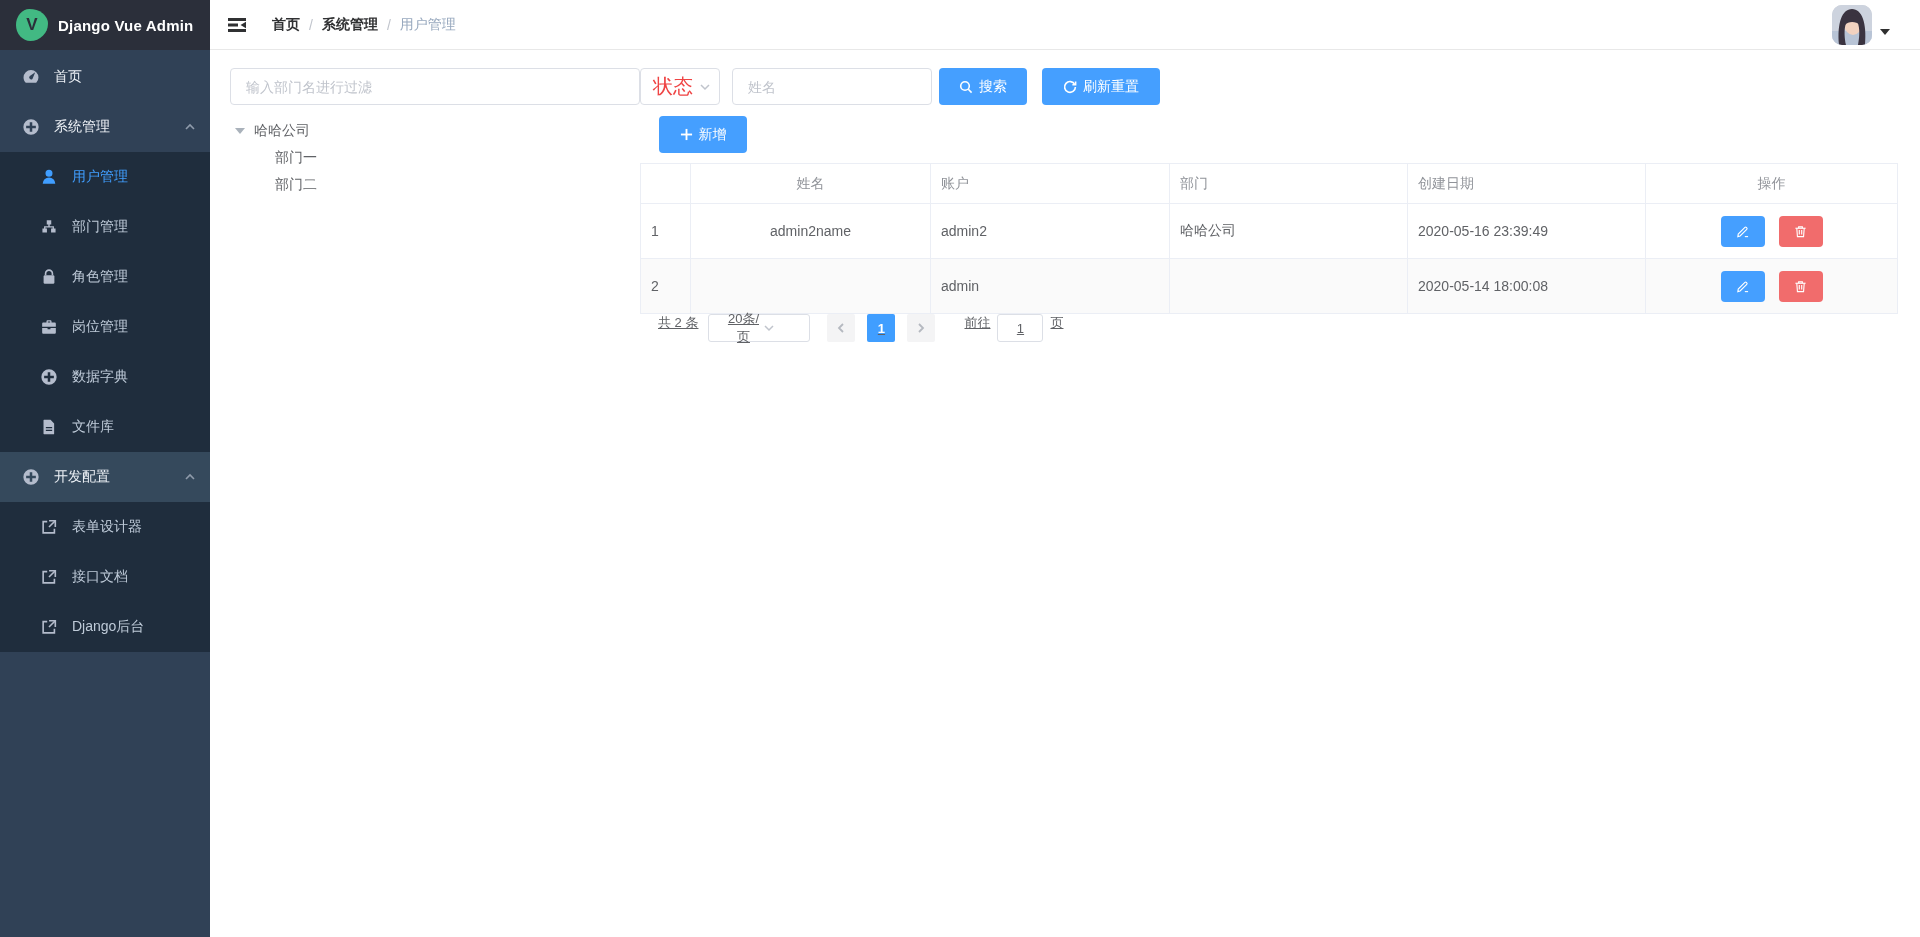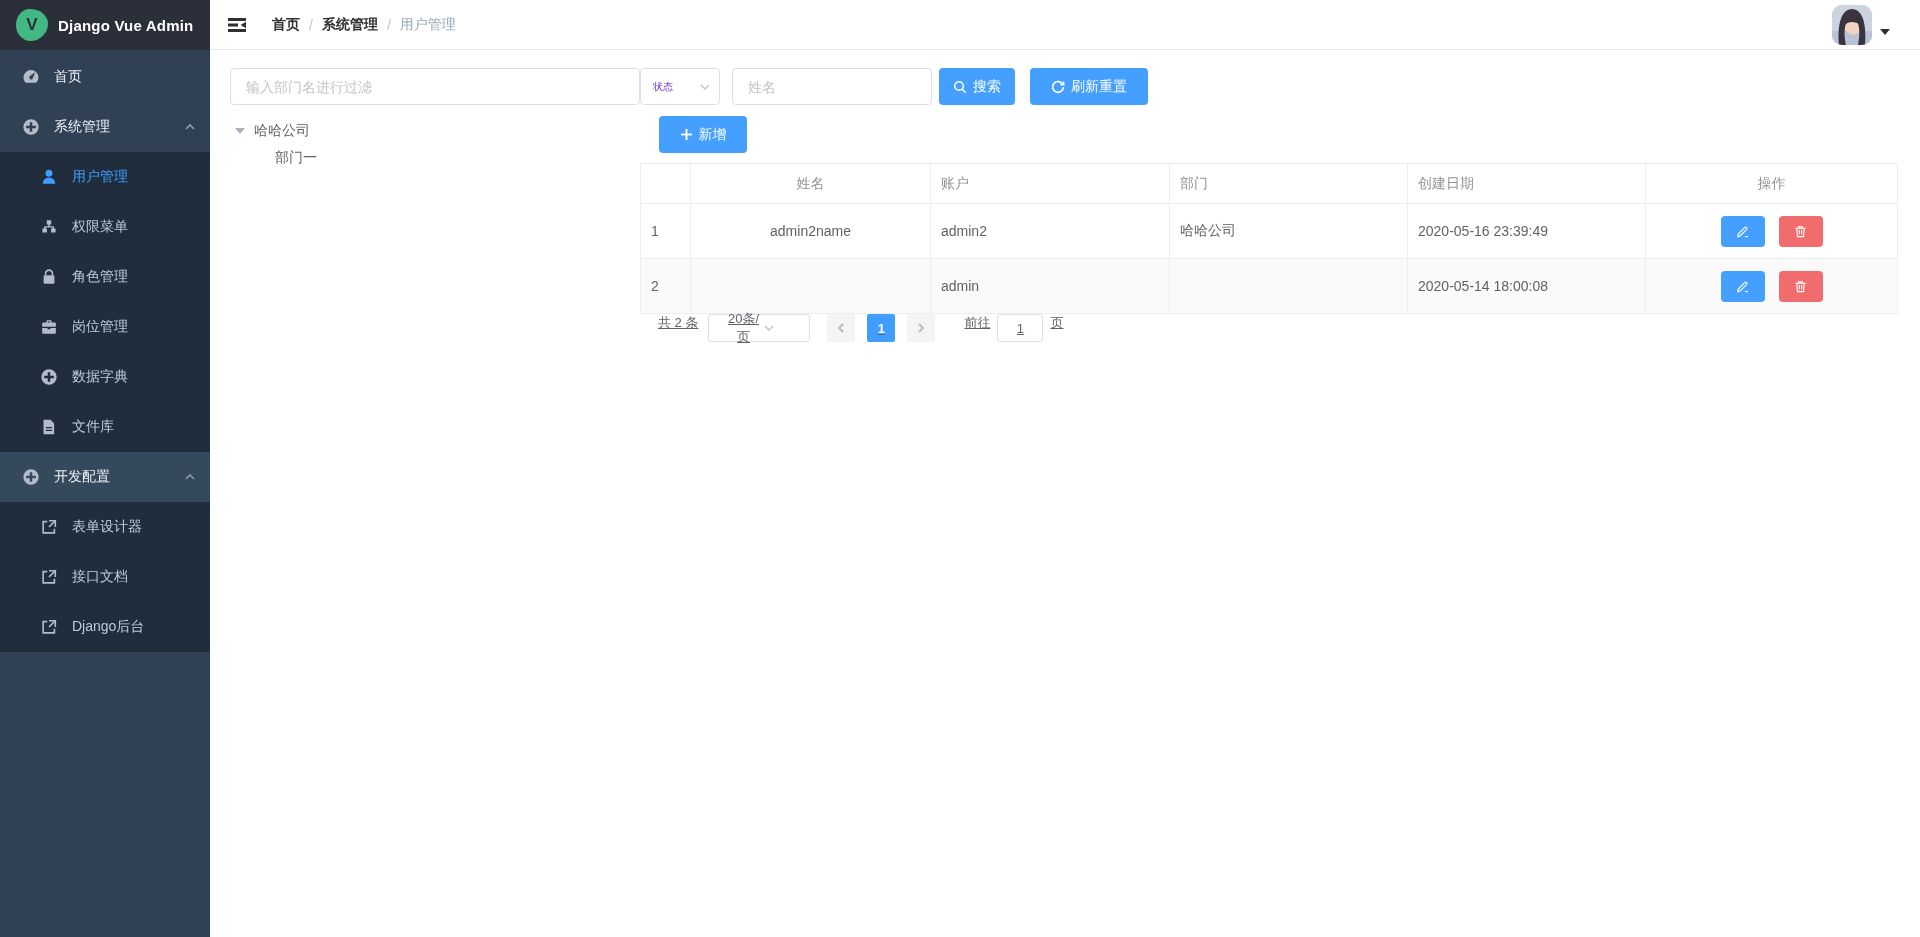--- a/index.html
+++ b/index.html
@@ -46,26 +46,26 @@
   .content { flex:1; display:flex; align-items:flex-start; padding:18px 22px 0 20px; }
   .left-panel { width:410px; min-width:410px; }
   .right-panel { flex:1; }
 
   
   .ipt { height:37px; border:1px solid #dcdfe6; border-radius:4px; padding:0 15px; font-size:14px; color:#606266; outline:none; background:#fff; font-family:inherit; }
   .ipt::placeholder { color:#c0c4cc; }
   .dept-filter { width:100%; }
   .filter-row { display:flex; align-items:center; }
   .sel { width:80px; height:37px; border:1px solid #dcdfe6; border-radius:4px; display:flex; align-items:center; padding:0 8px 0 12px; cursor:pointer; background:#fff; }
-  .sel .sel-ph { color:#6d28d9; flex:1; font-size:10px; }
+  .sel .sel-ph { color:#ef4444; flex:1; font-size:20px; }
   .sel .sel-caret { color:#c0c4cc; width:12px; height:12px; }
   .name-ipt { width:200px; margin-left:12px; }
   .btn { height:37px; border:none; border-radius:4px; background:#459fff; color:#fff; font-size:14px; display:inline-flex; align-items:center; justify-content:center; gap:6px; cursor:pointer; font-family:inherit; }
   .btn svg { flex:none; }
-  .btn-search { width:76px; margin-left:7px; }
+  .btn-search { width:88px; margin-left:7px; }
   .btn-reset { width:118px; margin-left:15px; }
   .add-row { margin-top:11px;margin-left:19px; }
   .btn-add { width:88px; }
 
   
   .tree { margin-top:12px; }
   .tree-node { height:27px; display:flex; align-items:center; cursor:pointer; color:#606266; }
   .tree-root { padding-left:5px; }
   .tree-caret { width:0; height:0; border-left:5px solid transparent; border-right:5px solid transparent; border-top:6px solid #aab2bb; margin-right:9px; }
   .tree-child { padding-left:45px; }
@@ -145,21 +145,21 @@
               </svg>
           </span>
           <span class="mi-label">用户管理</span>
         </div>
         <div class="menu-item">
           <span class="mi-icon">
             <svg viewBox="0 0 20 20" width="18" height="18" fill="currentColor">
                 <path d="M7.5 2.5h5v4.6h-1.7v2.1h4.7v2.4h1.8v4.6h-5v-4.6H14v-1h-8v1h1.7v4.6h-5v-4.6h1.8V9.2h4.7V7.1H7.5z"></path>
               </svg>
           </span>
-          <span class="mi-label">权限菜单</span>
+          <span class="mi-label">部门管理</span>
         </div>
         <div class="menu-item">
           <span class="mi-icon">
             <svg viewBox="0 0 20 20" width="18" height="18">
                 <path d="M6.2 8V6.2a3.8 3.8 0 0 1 7.6 0V8" fill="none" stroke="currentColor" stroke-width="1.8"></path>
                 <rect x="4" y="8" width="12" height="9.5" rx="1.4" fill="currentColor"></rect>
               </svg>
           </span>
           <span class="mi-label">角色管理</span>
         </div>
@@ -274,20 +274,23 @@
 
       <section class="left-panel">
         <input class="ipt dept-filter" placeholder="输入部门名进行过滤" style="">
         <div class="tree">
           <div class="tree-node tree-root">
             <span class="tree-caret"></span>
             <span>哈哈公司</span>
           </div>
           <div class="tree-node tree-child">
             <span>部门一</span>
+          </div>
+          <div class="tree-node tree-child">
+            <span>部门二</span>
           </div>
         </div>
       </section>
 
       <section class="right-panel">
 
         <div class="filter-row">
           <div class="sel">
             <span class="sel-ph">状态</span>
             <span class="sel-caret">

